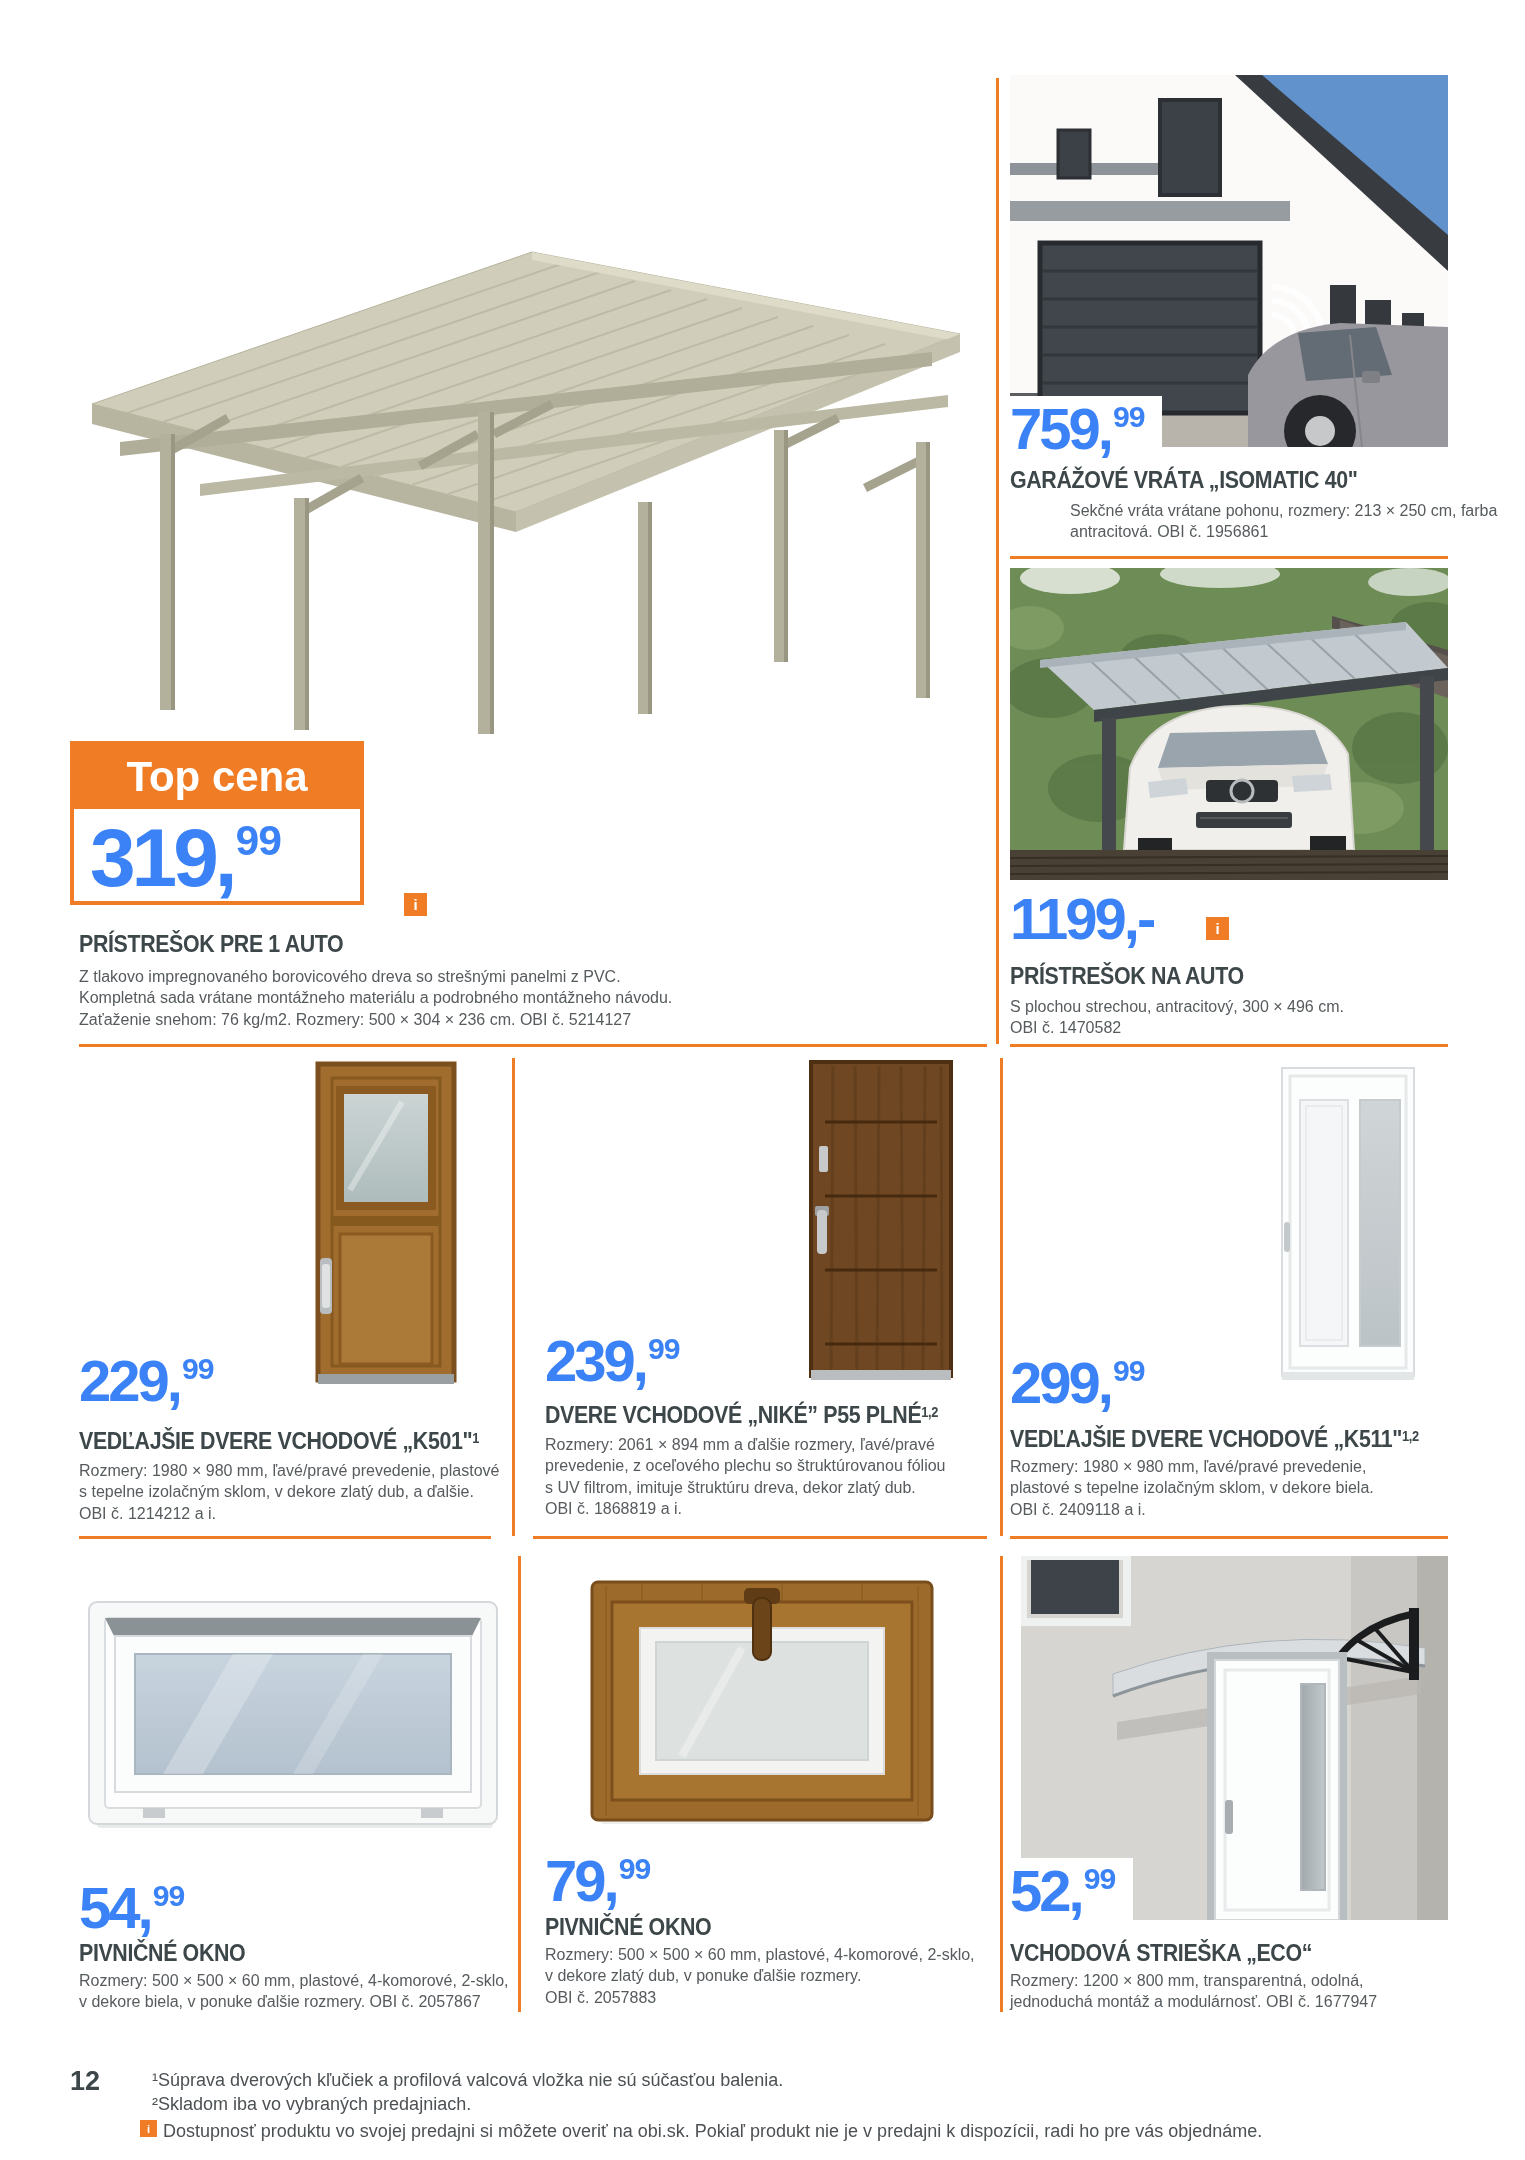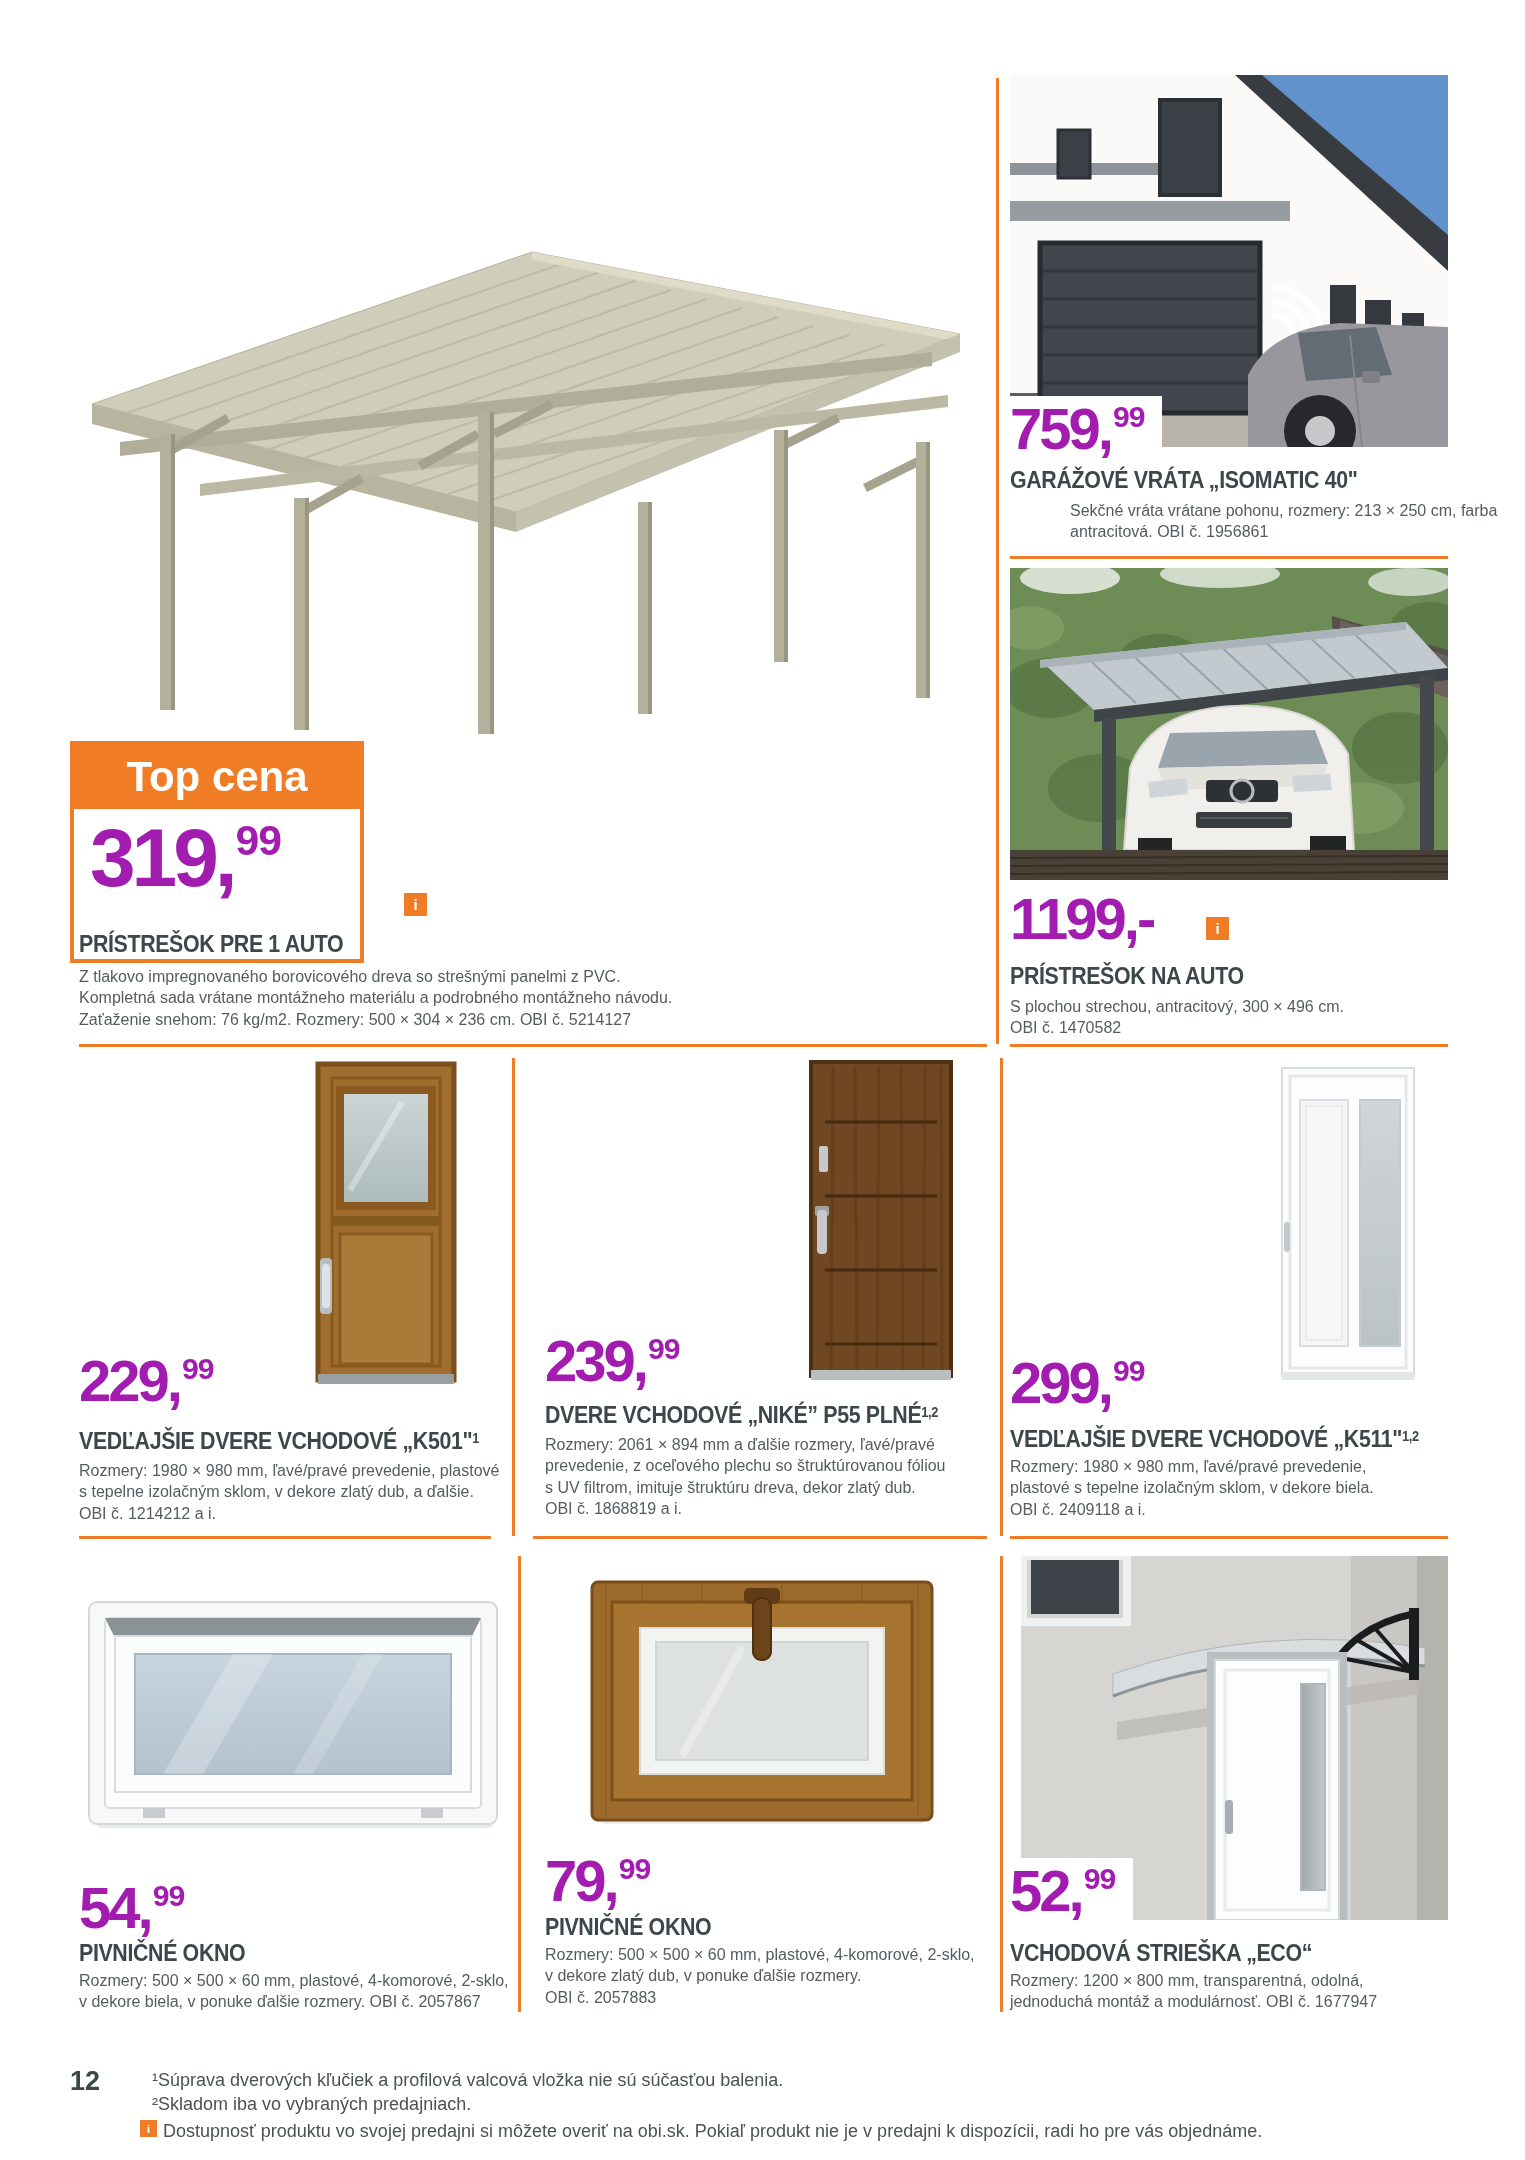--- a/index.html
+++ b/index.html
@@ -1,21 +1,21 @@
 <!DOCTYPE html>
 <html><head>
 <meta charset="utf-8">
 <style>
   * { box-sizing: border-box; margin: 0; padding: 0; }
   html,body { background:#ffffff; }
   body { font-family:"Liberation Sans","DejaVu Sans",sans-serif; }
   #page { position:relative; width:1525px; height:2160px; background:#fff; overflow:hidden; }
   .abs { position:absolute; }
 
-  .price { font-weight:bold; color:#a21caf; letter-spacing:-3px; line-height:1; white-space:nowrap; }
+  .price { font-weight:bold; color:#3b82f6; letter-spacing:-3px; line-height:1; white-space:nowrap; }
   .price-std { font-size:58px; }
   .price-hero { font-size:82px; letter-spacing:-4px; }
   .psup { font-size:52%; position:relative; top:-0.72em; letter-spacing:-1px; margin-left:2px; display:inline-block; }
   .price-bg { background:#fff; padding:4px 18px 8px 0; }
 
   .title { font-weight:bold; font-size:23px; color:#3d474a; letter-spacing:-0.4px; white-space:nowrap;
            transform:scaleX(.93); transform-origin:0 50%; }
   .tsup { font-size:60%; position:relative; top:-0.45em; }
   .desc { font-size:16px; color:#565b5e; line-height:1.34; white-space:pre-line; }
 
@@ -81,21 +81,21 @@
         <rect x="91" y="322" width="4" height="276"></rect>
           <rect x="225" y="386" width="4" height="232"></rect>
         <rect x="410" y="300" width="4" height="322"></rect>
           <rect x="568" y="390" width="4" height="212"></rect>
         <rect x="704" y="318" width="4" height="232"></rect>
           <rect x="846" y="330" width="4" height="256"></rect>
       </g>
     </svg>
   </div>
 
-  <div id="topcena" class="abs" style="left:70px; top:741px; width:294px; height:222px;">
+  <div id="topcena" class="abs" style="left:70px; top:741px; width:294px; height:164px;">
     <div class="badge-head">Top cena</div>
     <div class="badge-body price price-hero"><span>319,</span><span class="psup">99</span></div>
   </div>
   <div class="abs ibox ibox-lg" style="left:404px; top:893px;">i</div>
 
   <div class="abs title" style="left:79px; top:931px;">PRÍSTREŠOK PRE 1 AUTO</div>
   <div class="abs desc" style="left:79px; top:966px; width:660px;">Z tlakovo impregnovaného borovicového dreva so strešnými panelmi z PVC.
 Kompletná sada vrátane montážneho materiálu a podrobného montážneho návodu.
 Zaťaženie snehom: 76 kg/m2. Rozmery: 500 × 304 × 236 cm. OBI č. 5214127</div>
 

